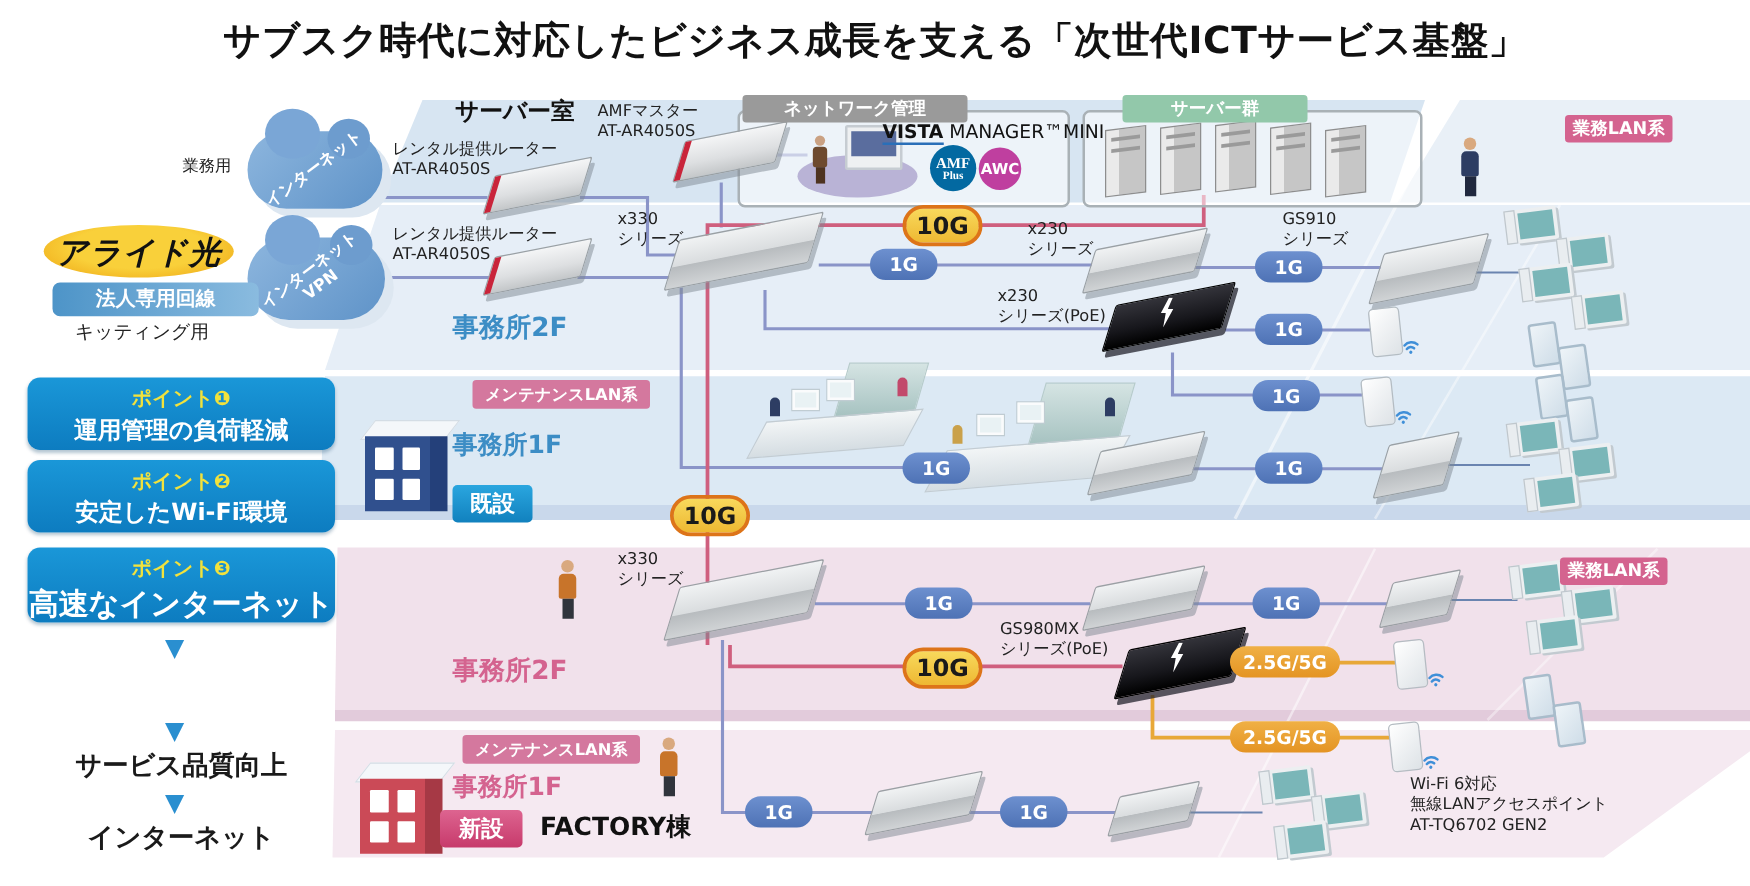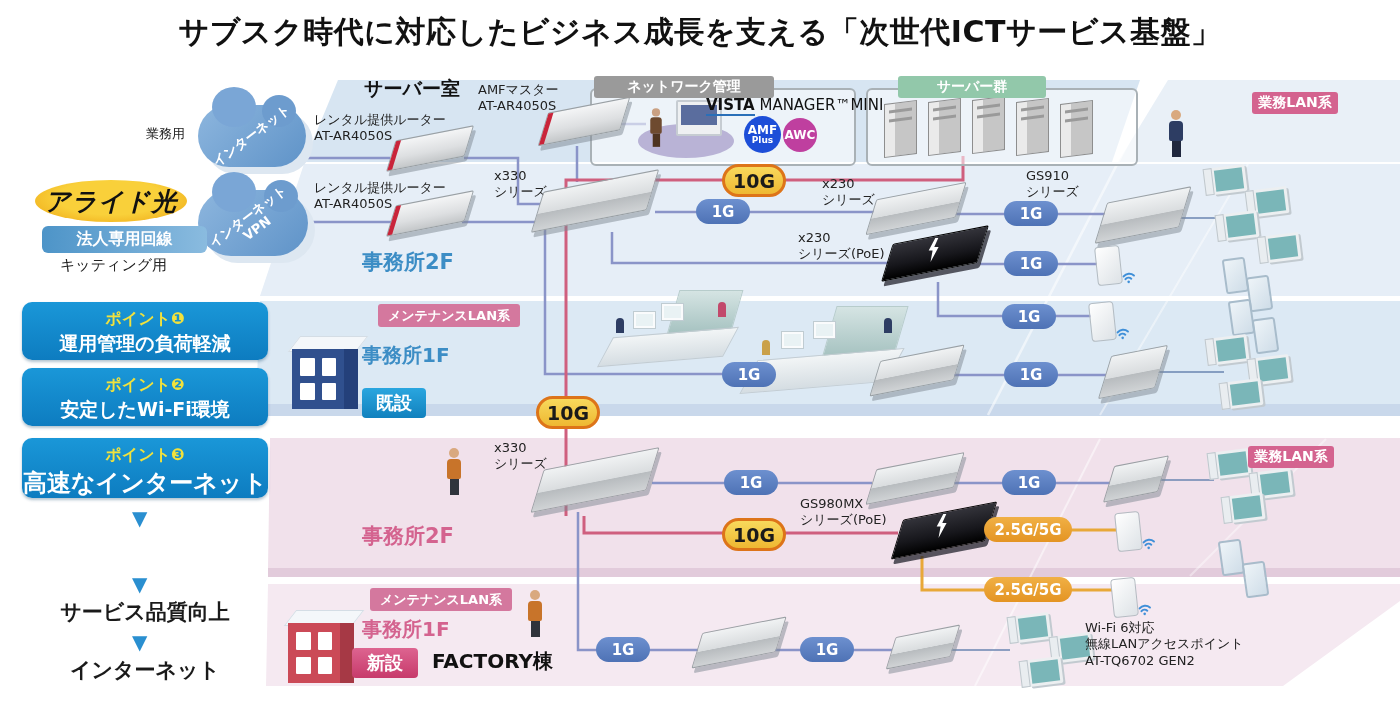--- a/index.html
+++ b/index.html
@@ -68,21 +68,21 @@
   
   .pointbox{background:linear-gradient(180deg,#1a97d8,#0d7cc0);border-radius:10px;color:#fff;text-align:center;padding-top:7px;box-sizing:border-box;box-shadow:0 2px 3px rgba(0,60,100,.3);z-index:4;}
   .pointbox .pnum{color:#f2e23c;font-weight:bold;font-size:16px;}
   .pointbox .ptext{color:#fff;font-weight:bold;font-size:19px;margin-top:1px;}
   .tri{font-size:20px;color:#2a8fd0;z-index:4;}
   .outcome{width:230px;text-align:center;font-size:21px;font-weight:bold;color:#1a1a1a;z-index:4;}
   
   .vista{font-size:15px;color:#111;z-index:5;}
   .vista b{font-weight:900;border-bottom:2px solid #2a6fb8;}
   .circ{border-radius:50%;display:flex;flex-direction:column;align-items:center;justify-content:center;color:#fff;font-weight:900;line-height:1;z-index:5;}
-  .c-amf{background:#1d4ed8;width:37px;height:37px;font-size:12px;}
+  .c-amf{background:#0369a1;width:37px;height:37px;font-size:12px;font-family:Liberation Serif, serif;}
   .c-amf small{font-size:9px;font-weight:bold;}
   .c-awc{background:#bf3f9f;width:34px;height:34px;font-size:12px;}
   .ellipse{border-radius:50%;background:#b9b3d6;z-index:3;}
   .monitor{width:42px;height:32px;background:#eef0f2;border:2px solid #c6ccd2;border-radius:2px;z-index:4;}
   .monitor i{display:block;margin:3px;height:20px;background:#5a6d9e;}
   
   .o-part{position:absolute;background:linear-gradient(#d5e4e3,#9dbcba);border:1px solid #b7cccb;transform:skewX(-16deg);}
   .o-desk{position:absolute;background:linear-gradient(#f2f5f6,#d5dde2);border:1px solid #c3ccd2;transform:skewX(-32deg) rotate(-5deg);}
   .o-mon{position:absolute;width:17px;height:12px;background:#e9f2f4;border:2px solid #fafbfc;box-shadow:0 0 0 1px #c0ccd2;}
   .o-person{position:absolute;width:8px;height:15px;border-radius:4px 4px 0 0;}
@@ -394,17 +394,17 @@
   </div>
 
   <div class="abs pill g1" style="left:596px;top:637px">1G</div>
   <div class="abs iso sw" style="left:696px;top:626px;width:84px;height:31px"></div>
   <div class="abs pill g1" style="left:800px;top:637px">1G</div>
   <div class="abs iso sw" style="left:890px;top:632px;width:64px;height:28px"></div>
 
   <div class="abs pc" style="left:1016px;top:614px"></div>
   <div class="abs pc" style="left:1058px;top:634px"></div>
   <div class="abs pc" style="left:1028px;top:658px"></div>
-  <div class="abs lbl pre" style="left:1085px;top:620px;z-index:4">Wi-Fi 6対応
+  <div class="abs lbl pre" style="left:1128px;top:620px;z-index:4">Wi-Fi 6対応
 無線LANアクセスポイント
 AT-TQ6702 GEN2</div>
 
 </div>
 
 </body></html>

